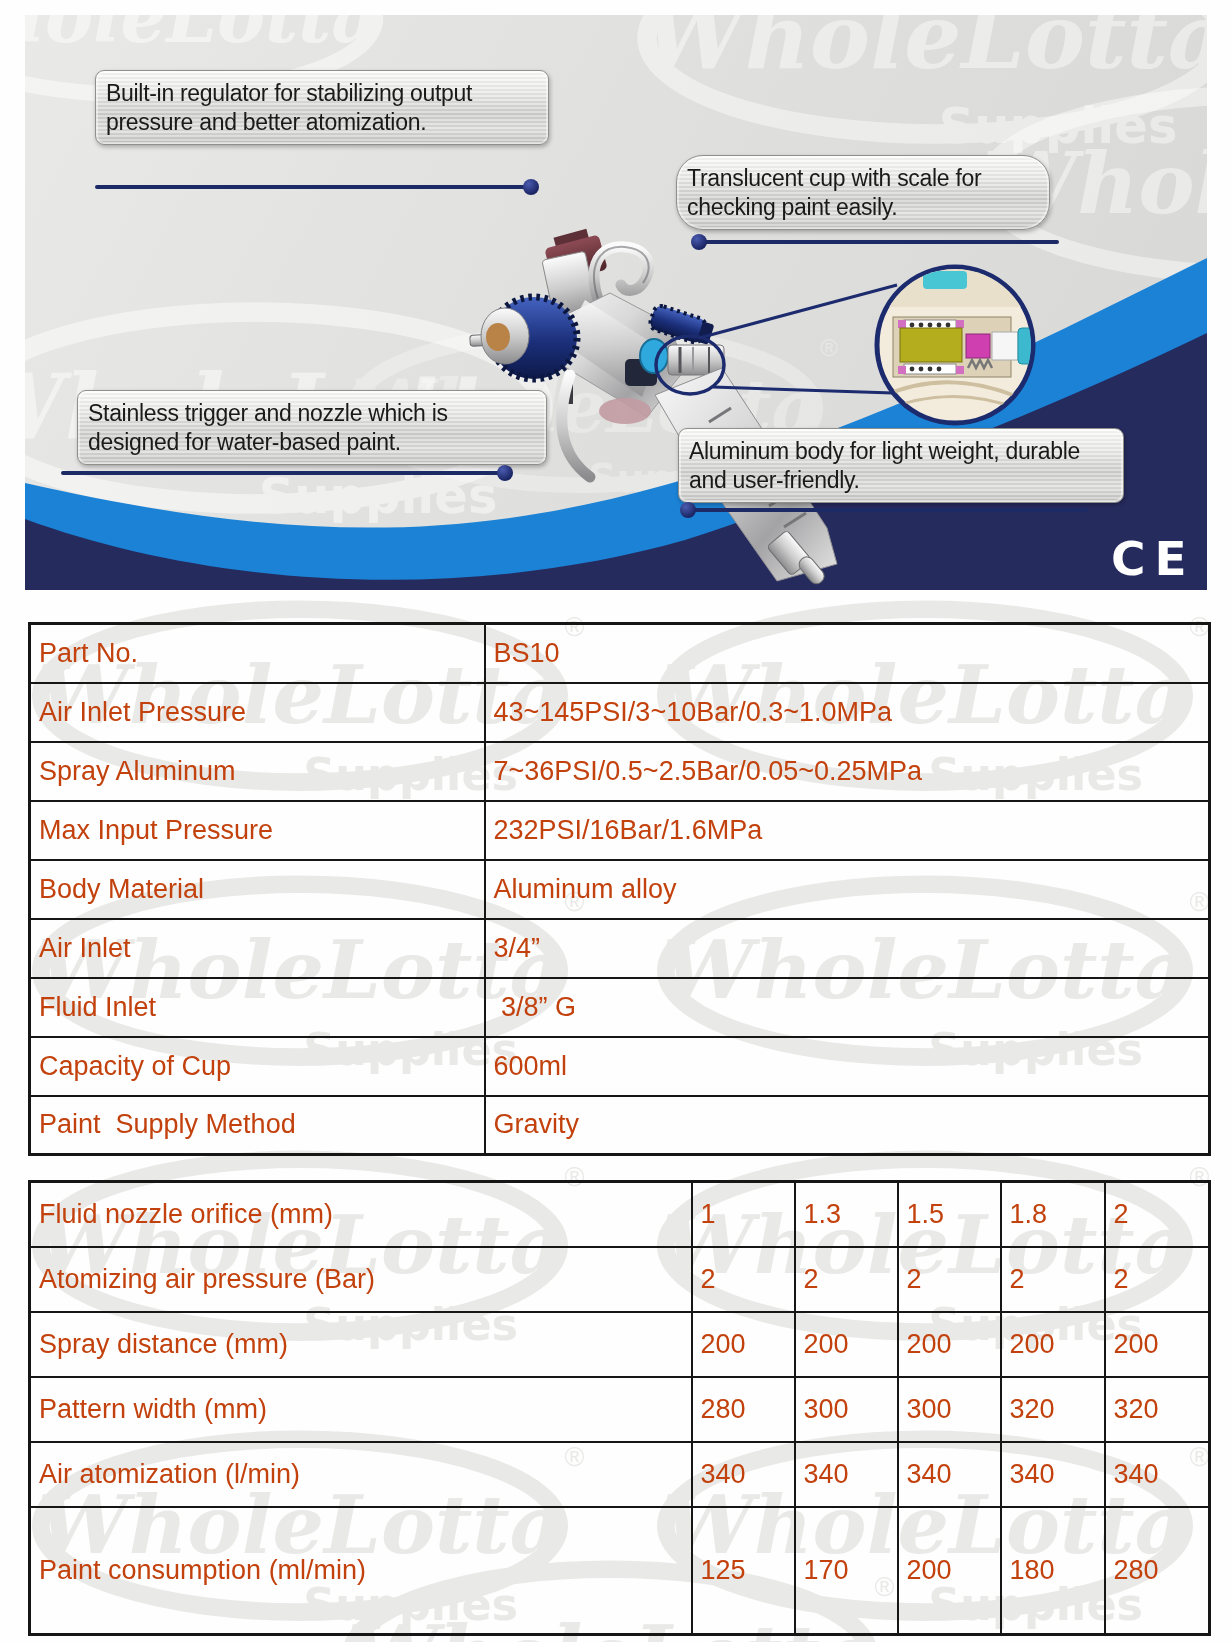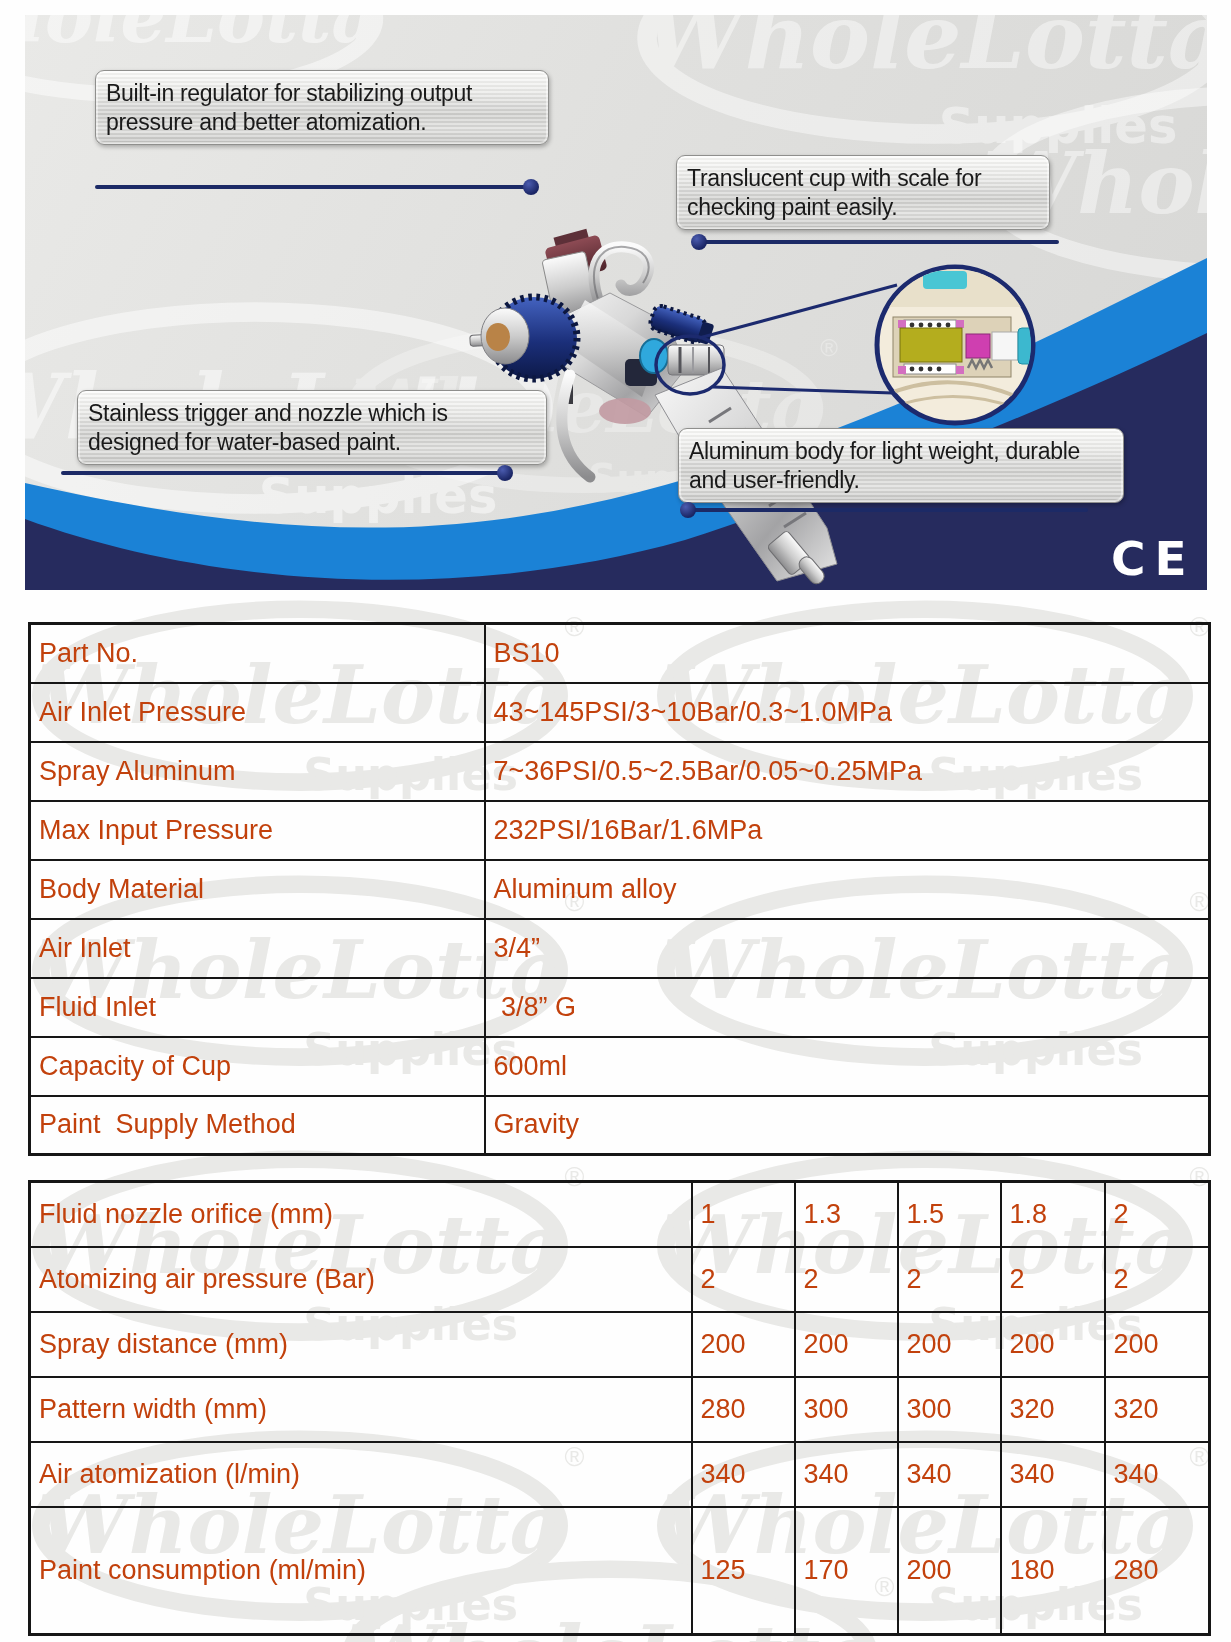--- a/index.html
+++ b/index.html
@@ -20,21 +20,21 @@
 
   
   .callout{position:absolute;z-index:5;border:1px solid #8f8f8d;border-radius:9px;
     padding:8px 10px;color:#1a1a1a;font-weight:normal;font-size:23px;line-height:1.24;
     letter-spacing:-0.3px;
     background:
       repeating-linear-gradient(180deg,rgba(255,255,255,.28) 0 2px,rgba(0,0,0,.04) 2px 4px),
       linear-gradient(180deg,#fbfbf9 0%,#e9e9e7 30%,#cfcfcd 60%,#dededc 80%,#c2c2c0 100%);
     box-shadow:inset 0 0 0 2px rgba(255,255,255,.45),1px 2px 4px rgba(0,0,0,.28);}
   .c1{left:70px;top:55px;width:432px;}
-  .c2{left:651px;top:140px;width:352px;}
+  .c2{left:651px;top:140px;width:352px;border-radius:27px;}
   .c3{left:52px;top:375px;width:448px;}
   .c4{left:653px;top:413px;width:424px;}
   .uline{position:absolute;height:4px;background:#1c2a66;z-index:5;border-radius:2px;}
   .u1{left:70px;top:170px;width:436px;}
   .u2{left:674px;top:225px;width:360px;}
   .u3{left:36px;top:456px;width:444px;}
   .u4{left:663px;top:493px;width:400px;}
   .udot{position:absolute;width:16px;height:16px;border-radius:50%;z-index:6;
     background:radial-gradient(circle at 35% 30%,#4b5cb0,#1a2564 70%);}
   .d1{left:498px;top:164px;} .d2{left:666px;top:219px;}

